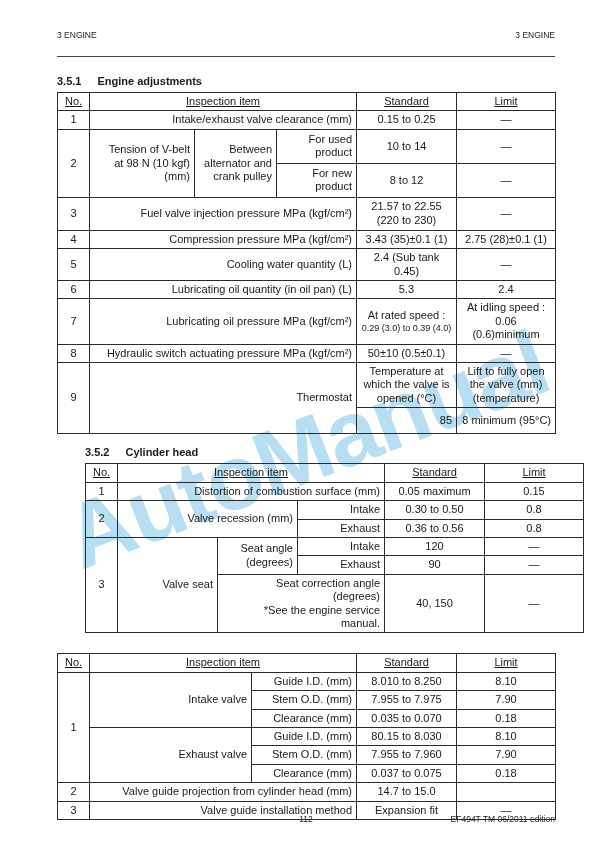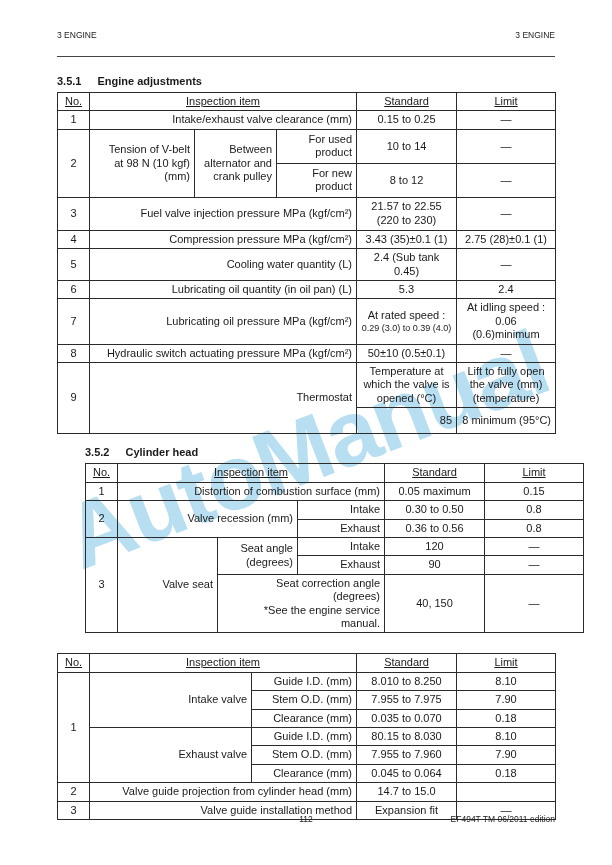--- a/index.html
+++ b/index.html
@@ -266,21 +266,21 @@
           <td>80.15 to 8.030</td>
           <td>8.10</td>
         </tr>
         <tr>
           <td class="item">Stem O.D.  (mm)</td>
           <td>7.955 to 7.960</td>
           <td>7.90</td>
         </tr>
         <tr>
           <td class="item">Clearance  (mm)</td>
-          <td>0.045 to 0.064</td>
+          <td>0.037 to 0.075</td>
           <td>0.18</td>
         </tr>
         <tr>
           <td>2</td>
           <td class="item" colspan="2">Valve guide projection from cylinder head  (mm)</td>
           <td>14.7 to 15.0</td>
           <td></td>
         </tr>
         <tr>
           <td>3</td>

